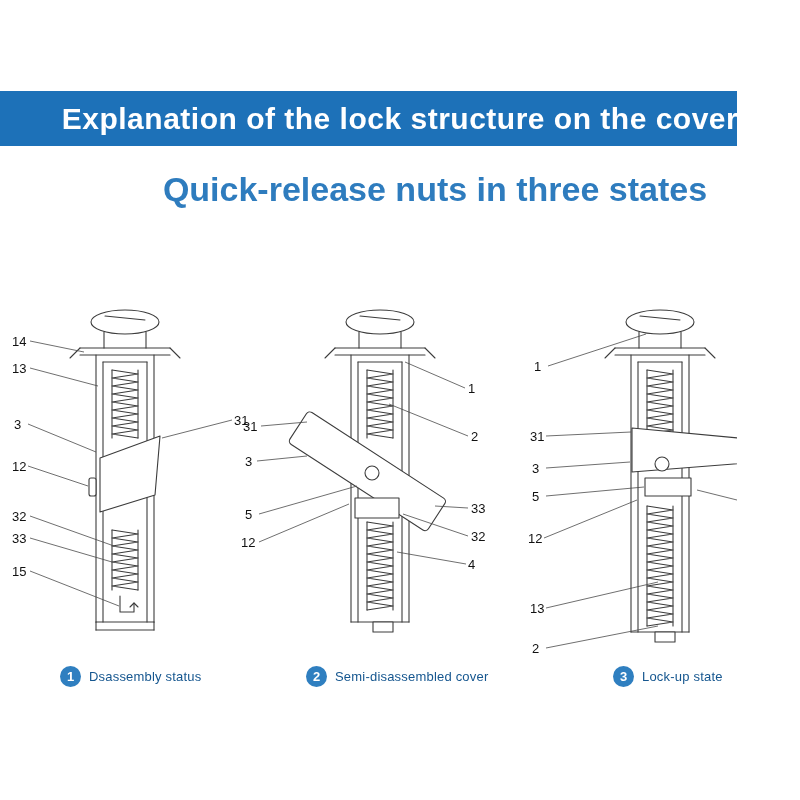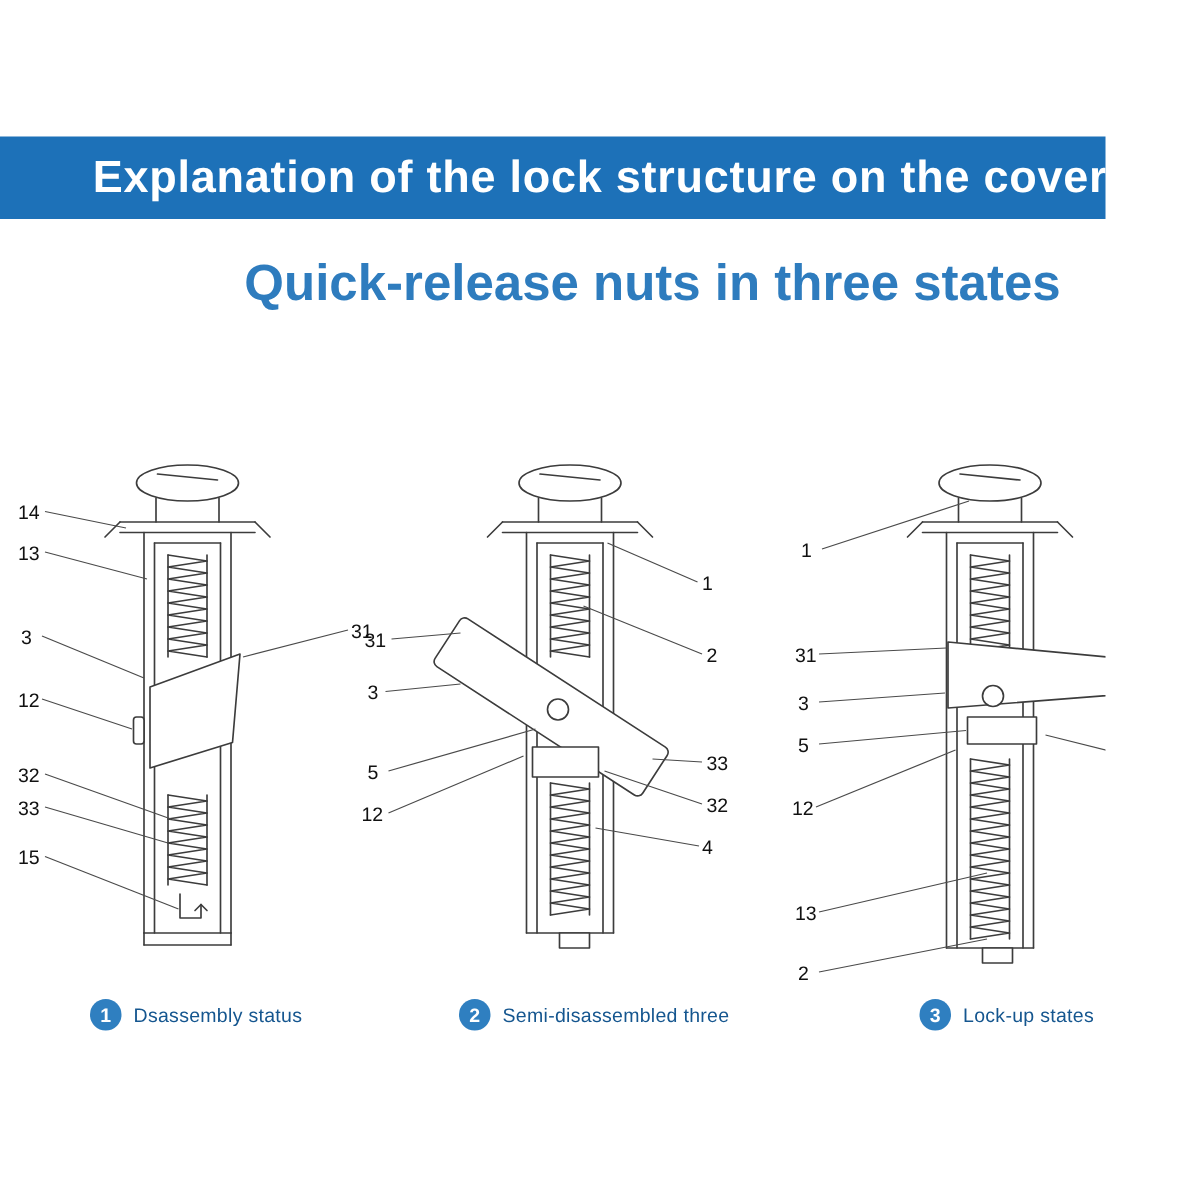--- a/index.html
+++ b/index.html
@@ -214,20 +214,20 @@
     <text class="lbl" x="252" y="181">33</text>
     <text class="lbl" x="252" y="223">32</text>
   </svg>
 
   <div class="caption cap1">
     <span class="badge">1</span>
     <span class="cap-text">Dsassembly status</span>
   </div>
   <div class="caption cap2">
     <span class="badge">2</span>
-    <span class="cap-text">Semi-disassembled three</span>
+    <span class="cap-text">Semi-disassembled cover</span>
   </div>
   <div class="caption cap3">
     <span class="badge">3</span>
-    <span class="cap-text">Lock-up states</span>
+    <span class="cap-text">Lock-up state</span>
   </div>
 
 </div>
 
 </body></html>

